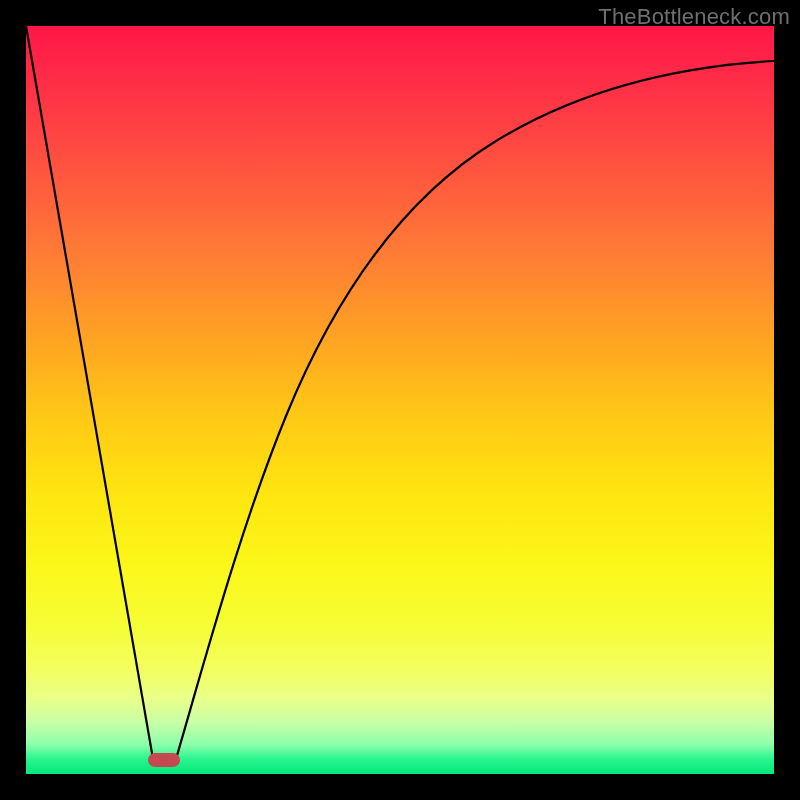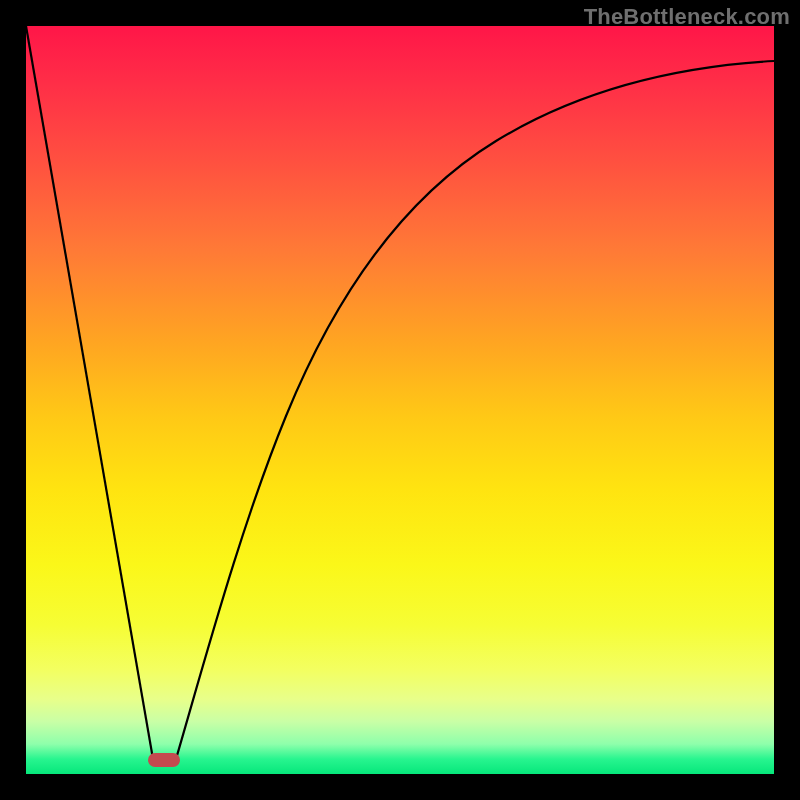--- a/index.html
+++ b/index.html
@@ -8,21 +8,20 @@
     width: 800px;
     height: 800px;
     background: #000;
     overflow: hidden;
   }
   .outer {
     position: relative;
     width: 800px;
     height: 800px;
     background: #000;
-    font-weight: bold;
   }
   .plot {
     position: absolute;
     left: 26px;
     top: 26px;
     width: 748px;
     height: 748px;
     overflow: hidden;
   }
   .gradient {

